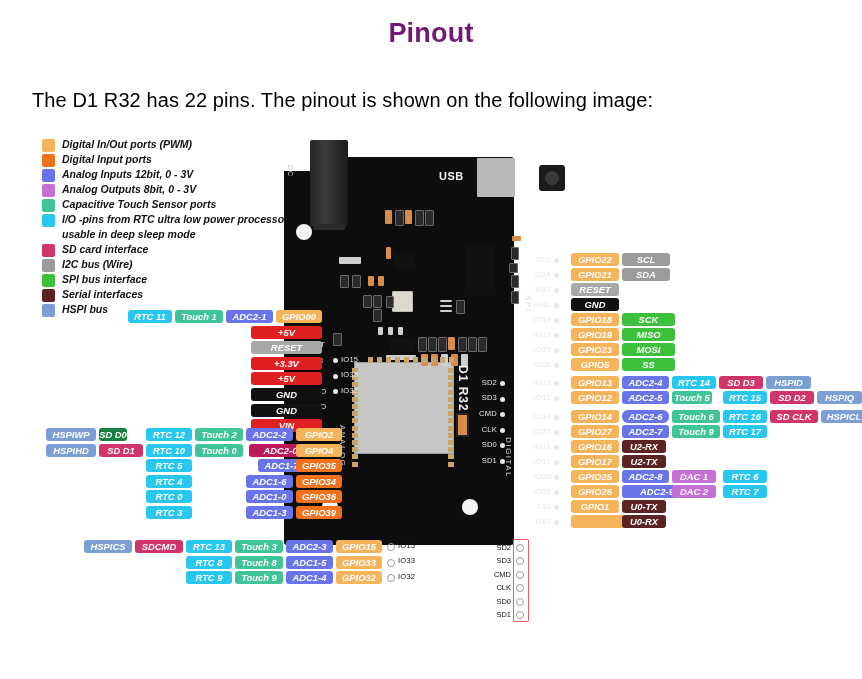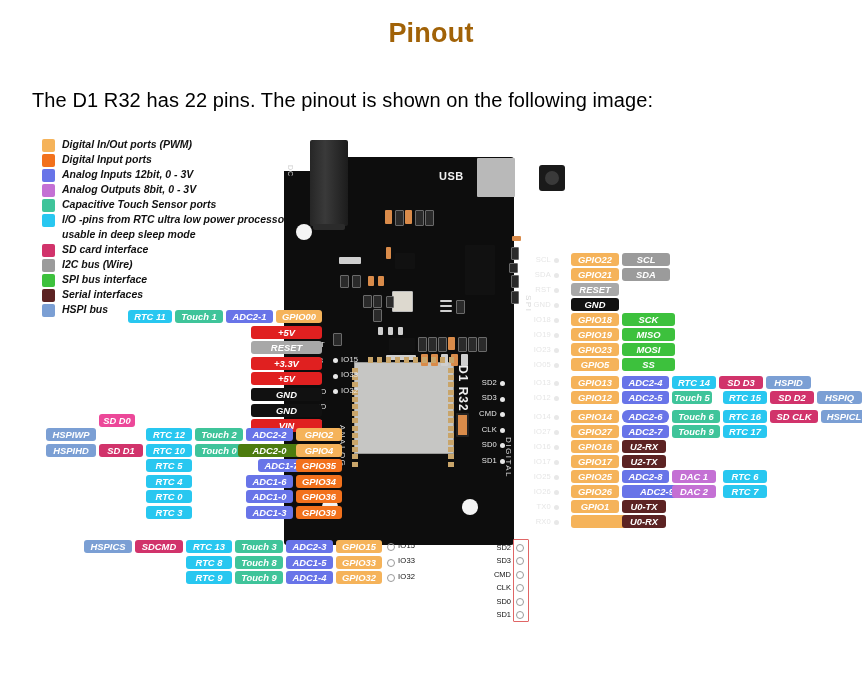--- a/index.html
+++ b/index.html
@@ -7,21 +7,21 @@
     width:862px;height:679px;
     background:#ffffff;
     font-family:"Liberation Sans", sans-serif;
     overflow:hidden;
     position:relative;
   }
   #page-title{
     text-align:center;
     font-size:27px;
     font-weight:bold;
-    color:#a16207;
+    color:#701a75;
     margin:18px 0 0 0;
     letter-spacing:0.2px;
   }
   #intro{
     font-size:20px;
     color:#000;
     margin:40px 0 0 32px;
     letter-spacing:0.1px;
   }
 
@@ -444,30 +444,30 @@
       <div class="tag" style="left: 251px; top: 200.6px; width: 71px; background: rgb(224, 32, 32);">+5V</div>
       <div class="tag" style="left: 251px; top: 216.2px; width: 71px; background: rgb(168, 168, 168);">RESET</div>
       <div class="tag" style="left: 251px; top: 231.8px; width: 71px; background: rgb(224, 32, 32);">+3.3V</div>
       <div class="tag" style="left: 251px; top: 247.4px; width: 71px; background: rgb(224, 32, 32);">+5V</div>
       <div class="tag" style="left: 251px; top: 263px; width: 71px; background: rgb(17, 17, 17);">GND</div>
       <div class="tag" style="left: 251px; top: 278.6px; width: 71px; background: rgb(17, 17, 17);">GND</div>
       <div class="tag" style="left: 251px; top: 294.2px; width: 71px; background: rgb(224, 32, 32);">VIN</div>
     </div>
   <div id="tags-left-bottom">
       <div class="tag" style="left: 46px; top: 303px; width: 50px; background: rgb(123, 159, 212);">HSPIWP</div>
-      <div class="tag" style="left: 99px; top: 289px; width: 36px; background: #ec4899;">SD D0</div>
+      <div class="tag" style="left: 99px; top: 303px; width: 28px; background: #15803d;">SD D0</div>
       <div class="tag" style="left: 146px; top: 303px; width: 46px; background: rgb(40, 199, 240);">RTC 12</div>
       <div class="tag" style="left: 195px; top: 303px; width: 48px; background: rgb(63, 196, 154);">Touch 2</div>
       <div class="tag" style="left: 246px; top: 303px; width: 47px; background: rgb(104, 116, 232);">ADC2-2</div>
       <div class="tag" style="left: 296px; top: 303px; width: 46px; background: rgb(245, 179, 90);">GPIO2</div>
       <div class="tag" style="left: 46px; top: 318.6px; width: 50px; background: rgb(123, 159, 212);">HSPIHD</div>
       <div class="tag" style="left: 99px; top: 318.6px; width: 44px; background: rgb(209, 51, 107);">SD D1</div>
       <div class="tag" style="left: 146px; top: 318.6px; width: 46px; background: rgb(40, 199, 240);">RTC 10</div>
       <div class="tag" style="left: 195px; top: 318.6px; width: 48px; background: rgb(63, 196, 154);">Touch 0</div>
-      <div class="tag" style="left: 238px; top: 318.6px; width: 63px; background: #4d7c0f;">ADC2-0</div>
+      <div class="tag" style="left: 249px; top: 318.6px; width: 63px; background: #be185d;">ADC2-0</div>
       <div class="tag" style="left: 296px; top: 318.6px; width: 46px; background: rgb(245, 179, 90);">GPIO4</div>
       <div class="tag" style="left: 146px; top: 334.2px; width: 46px; background: rgb(40, 199, 240);">RTC 5</div>
       <div class="tag" style="left: 246px; top: 334.2px; width: 47px; background: rgb(104, 116, 232); margin-left: 12px;">ADC1-7</div>
       <div class="tag" style="left: 296px; top: 334.2px; width: 46px; background: rgb(242, 113, 28);">GPIO35</div>
       <div class="tag" style="left: 146px; top: 349.8px; width: 46px; background: rgb(40, 199, 240);">RTC 4</div>
       <div class="tag" style="left: 246px; top: 349.8px; width: 47px; background: rgb(104, 116, 232);">ADC1-6</div>
       <div class="tag" style="left: 296px; top: 349.8px; width: 46px; background: rgb(242, 113, 28);">GPIO34</div>
       <div class="tag" style="left: 146px; top: 365.4px; width: 46px; background: rgb(40, 199, 240);">RTC 0</div>
       <div class="tag" style="left: 246px; top: 365.4px; width: 47px; background: rgb(104, 116, 232);">ADC1-0</div>
       <div class="tag" style="left: 296px; top: 365.4px; width: 46px; background: rgb(242, 113, 28);">GPIO36</div>

